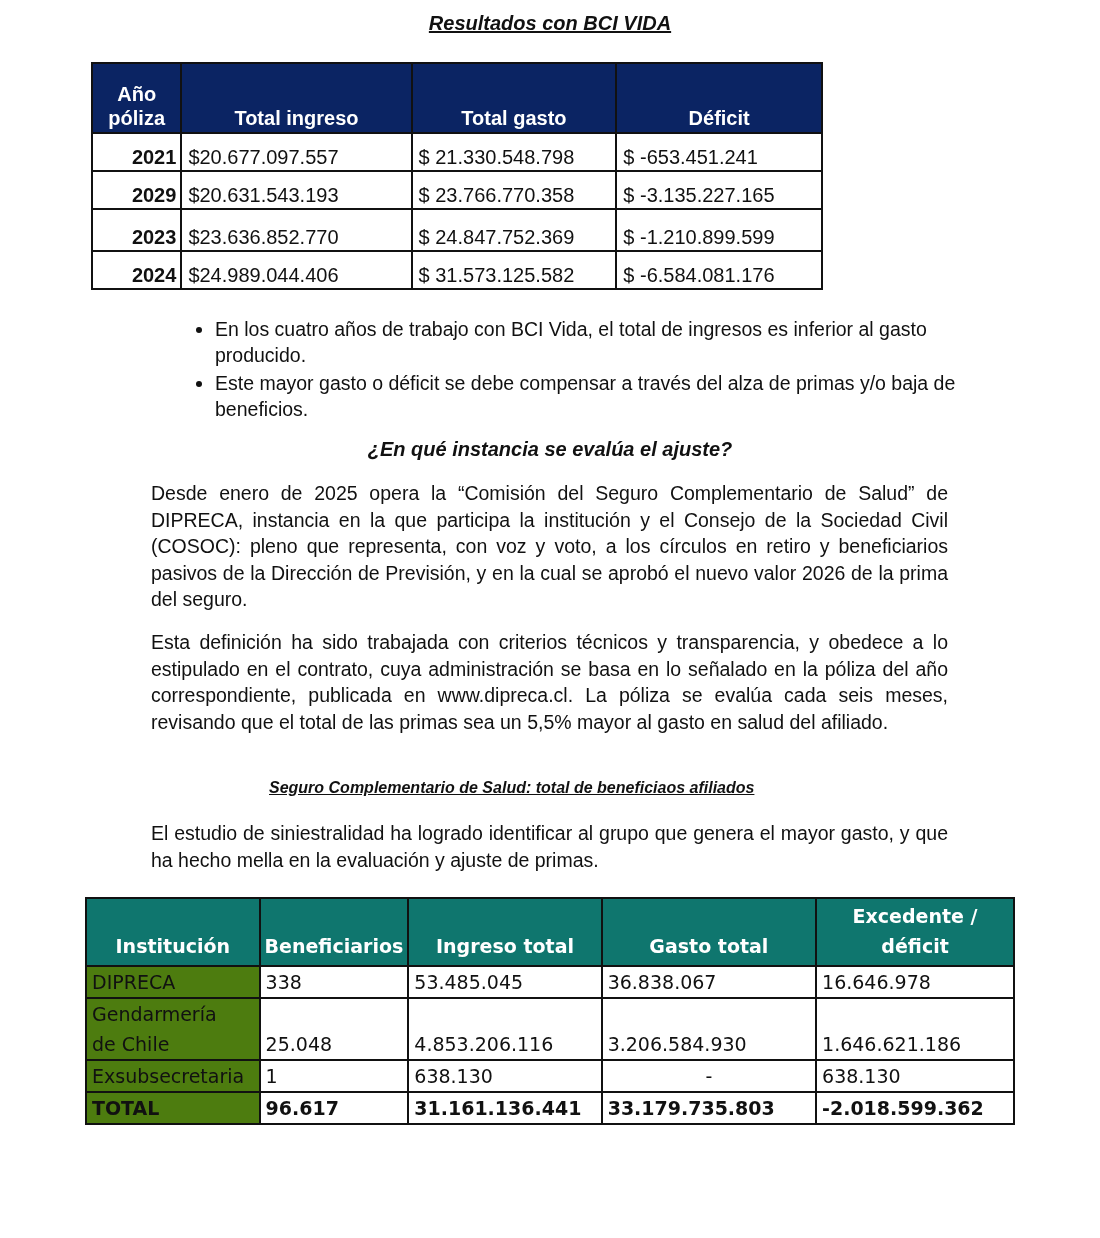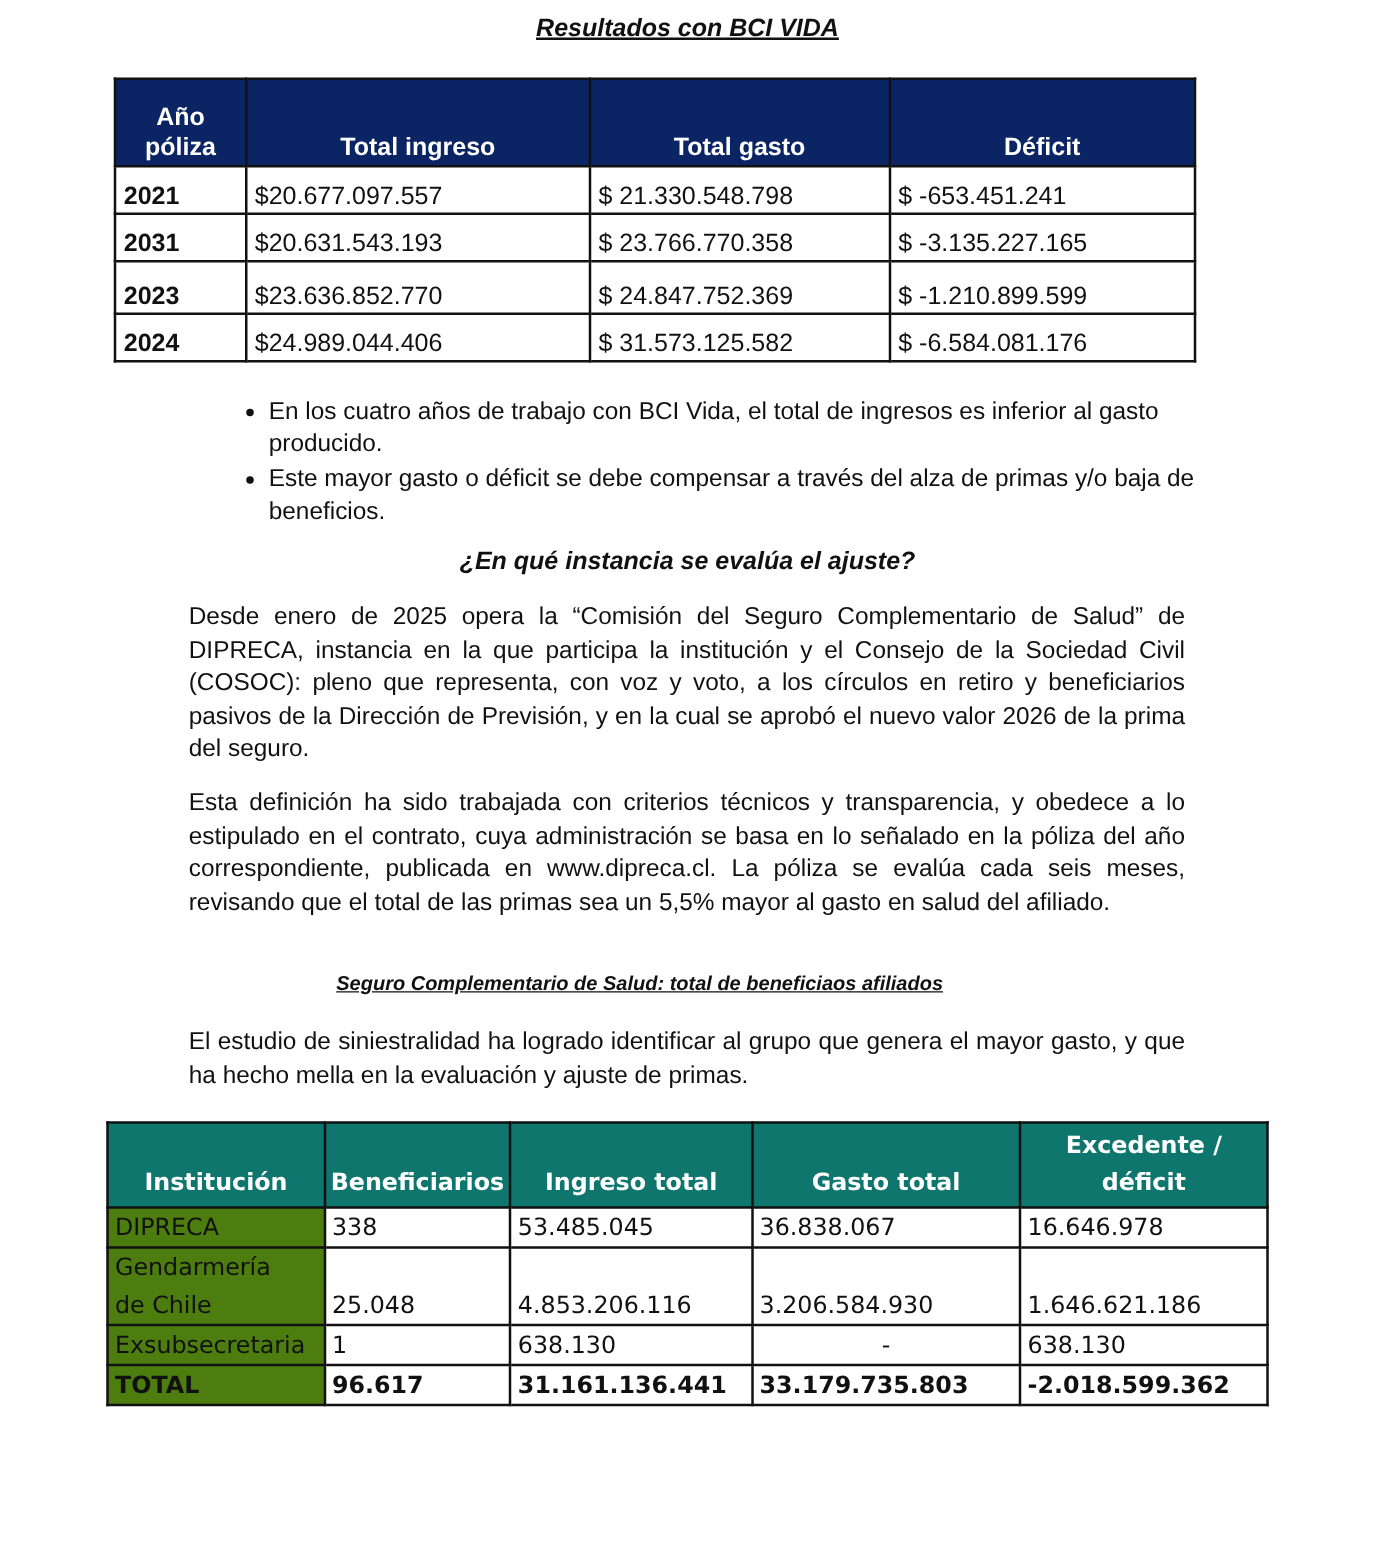--- a/index.html
+++ b/index.html
@@ -1,24 +1,24 @@
 <!DOCTYPE html>
 <html><head>
 <meta charset="utf-8">
 <style>
   html, body { margin: 0; padding: 0; background: #ffffff; }
   body { width: 1100px; height: 1238px; position: relative; font-family: "Liberation Sans", sans-serif; color: #111; overflow: hidden; }
 
   .title1 { position: absolute; left: 0; width: 1100px; top: 12px; text-align: center; font-size: 20px; font-weight: bold; font-style: italic; text-decoration: underline; }
 
   table { border-collapse: collapse; position: absolute; }
-  .t1 { left: 91px; top: 62px; width: 866px; }
+  .t1 { left: 91px; top: 62px; width: 732px; }
   .t1 th { background: #0b2463; color: #fff; font-size: 20px; font-weight: bold; vertical-align: bottom; text-align: center; border: 2px solid #111; padding: 0 4px 2px; line-height: 24px; }
   .t1 td { font-size: 20px; border: 2px solid #111; padding: 0 6px; height: 36px; vertical-align: bottom; line-height: 26px; }
-  .t1 td.year { text-align: left; font-weight: bold; padding-right: 4px; margin-left: 44px; }
+  .t1 td.year { text-align: right; font-weight: bold; padding-right: 4px; margin-left: 44px; }
 
   ul.bullets { position: absolute; left: 195px; top: 316px; margin: 0; padding: 0 0 0 20px; width: 760px; font-size: 19.5px; line-height: 26px; }
   ul.bullets li { margin: 0 0 2px 0; }
 
   .sub1 { position: absolute; left: 0; width: 1100px; top: 438px; text-align: center; font-size: 20px; font-weight: bold; font-style: italic; }
 
   .para { position: absolute; left: 151px; width: 797px; font-size: 19.5px; line-height: 26.5px; text-align: justify; margin: 0; }
   .p1 { top: 480px; }
   .p2 { top: 629px; }
   .sub2 { position: absolute; left: 269px; top: 779px; font-size: 16px; font-weight: bold; font-style: italic; text-decoration: underline; }
@@ -50,21 +50,21 @@
     <th>Total gasto</th>
     <th>Déficit</th>
   </tr>
   <tr>
     <td class="year">2021</td>
     <td>$20.677.097.557</td>
     <td>$ 21.330.548.798</td>
     <td>$ -653.451.241</td>
   </tr>
   <tr>
-    <td class="year">2031</td>
+    <td class="year">2029</td>
     <td>$20.631.543.193</td>
     <td>$ 23.766.770.358</td>
     <td>$ -3.135.227.165</td>
   </tr>
   <tr style="height:42px">
     <td class="year">2023</td>
     <td>$23.636.852.770</td>
     <td>$ 24.847.752.369</td>
     <td>$ -1.210.899.599</td>
   </tr>

